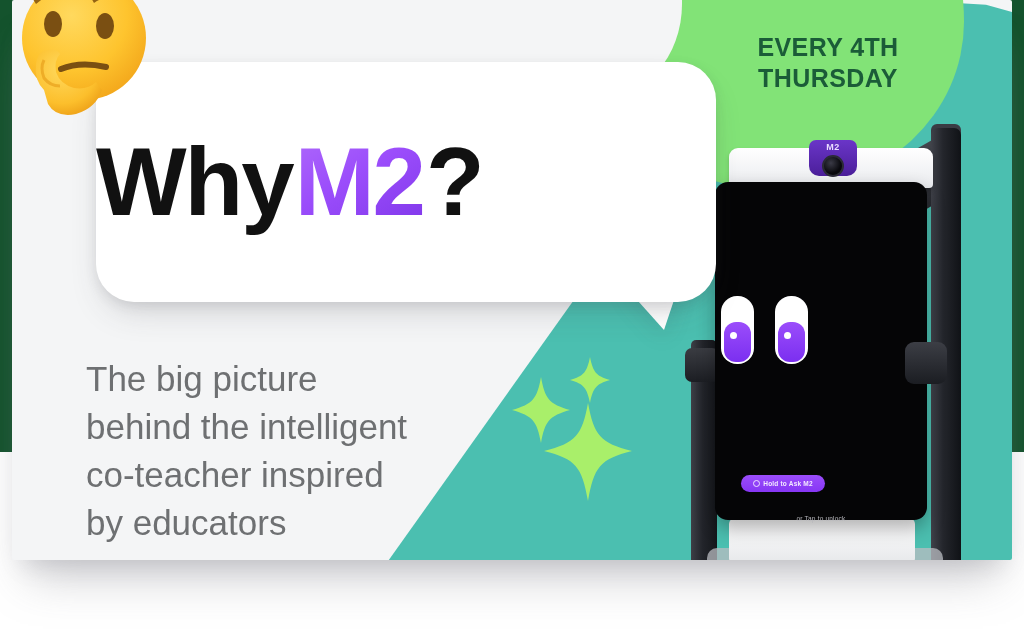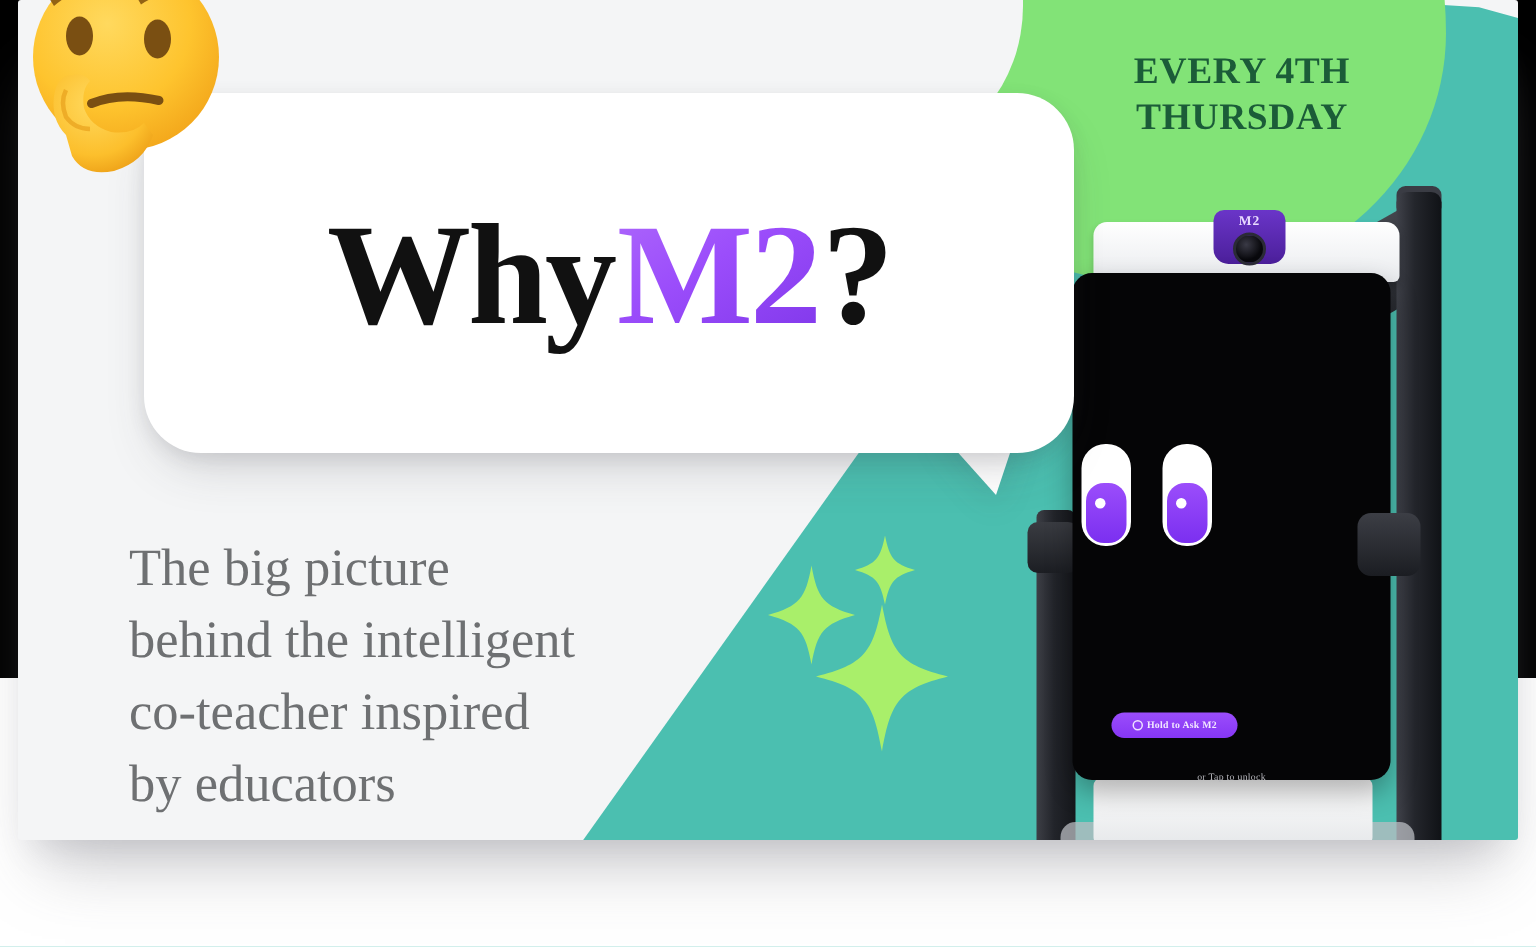--- a/index.html
+++ b/index.html
@@ -2,21 +2,21 @@
 <html><head>
 <meta charset="utf-8">
 <style>
   * { margin:0; padding:0; box-sizing:border-box; }
   html, body {
     width:1024px; height:631px;
     background:#ffffff;
     font-family:"Liberation Sans", sans-serif;
     overflow:hidden;
   }
-  #stage { position:relative; width:1024px; height:452px; background:#000000;font-family:Liberation Serif, serif; }
+  #stage { position:relative; width:1024px; height:452px; background:#14532d; }
 
   
   .card-shadow{
     position:absolute; left:18px; top:20px; width:990px; height:540px;
     border-radius:6px;
     box-shadow:0 26px 44px -10px rgba(120,120,130,.38),
                0 10px 22px -6px rgba(120,120,130,.22);
     background:#f4f5f6;
   }
   .card{
@@ -64,21 +64,21 @@
     background:#ffffff; border-radius:38px;
     box-shadow:0 16px 34px -10px rgba(60,60,70,.22), 0 4px 12px rgba(60,60,70,.10);
     z-index:6;
   }
   .bubble-tail{
     position:absolute; left:612px; top:276px; width:62px; height:56px; z-index:5;
   }
   .bubble-tail svg{ display:block; filter:drop-shadow(0 8px 10px rgba(60,60,70,.10)); }
   .bubble-text{
     position:absolute; left:0; top:0; width:100%; height:100%;
-    display:flex; align-items:center; justify-content:center;
+    display:flex; align-items:center; 
     font-size:96px; font-weight:bold; letter-spacing:-2px;
     color:#111111; white-space:nowrap;
   }
   .m2{
     background:linear-gradient(150deg,#b06bfb 0%,#9b4dfb 45%,#7d35e8 100%);
     -webkit-background-clip:text; background-clip:text;
     -webkit-text-fill-color:transparent; color:transparent;
     padding:0 2px;
   }
 

